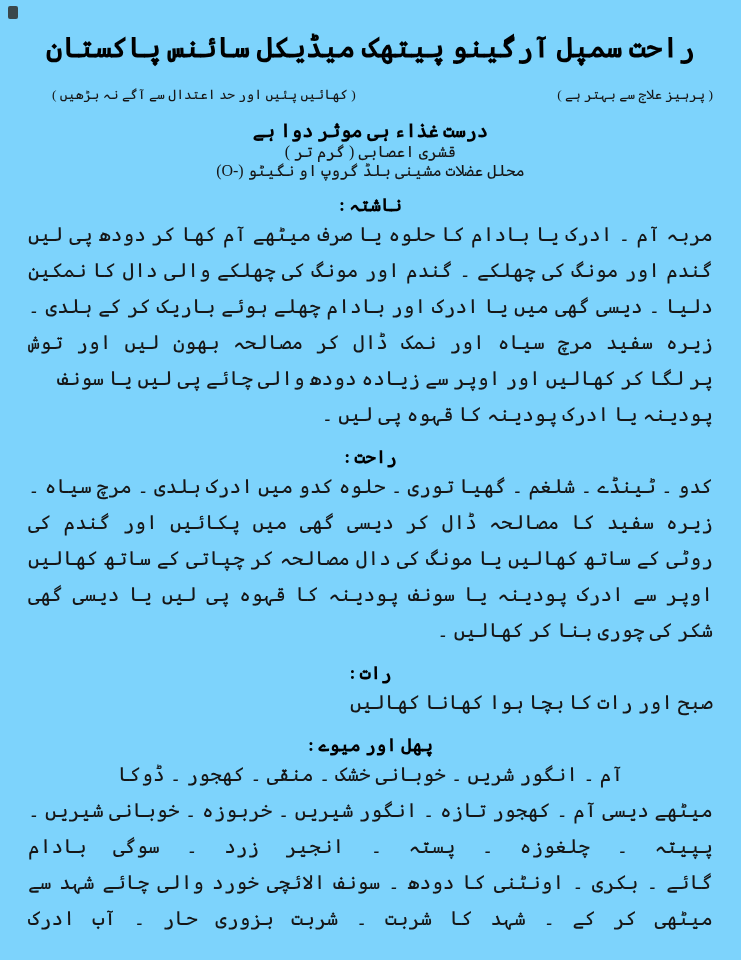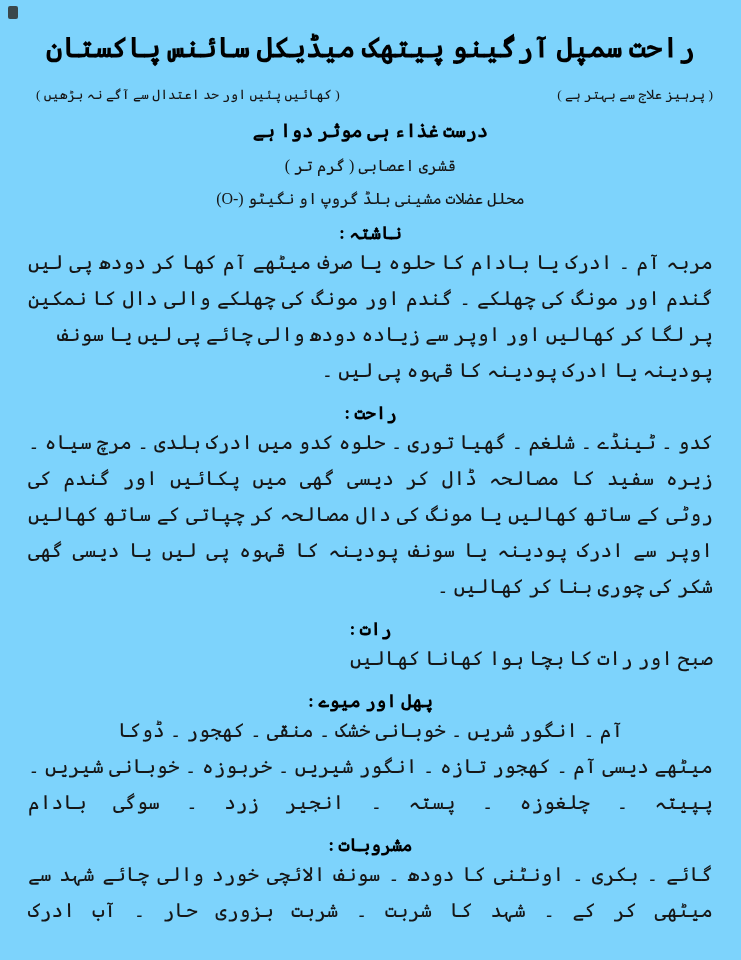--- a/index.html
+++ b/index.html
@@ -6,23 +6,23 @@
   .page{
     width:741px;height:960px;box-sizing:border-box;margin:0 auto;
     background:#7dd3fc;color:#161616;position:relative;overflow:hidden;
     padding:30px 28px 0;direction:rtl;
     font-family:Liberation Serif, serif;
   }
   .scan-mark{position:absolute;top:6px;left:8px;width:10px;height:13px;background:#2e2e2c;border-radius:2px;opacity:.85;}
   .title{text-align:center;font-weight:bold;font-size:28px;line-height:1.3;color:#000;}
   .mottos{display:flex;justify-content:space-between;align-items:center;margin-top:20px;font-size:13.5px;}
   .mottos .first{}
-  .mottos .second{margin-left:8px;}
+  .mottos .second{margin-left:24px;}
   .h1{text-align:center;font-weight:bold;font-size:19px;margin-top:16px;color:#000;}
-  .h2{text-align:center;font-size:16px;margin-top:14px;}
+  .h2{text-align:center;font-size:16px;margin-top:0;}
   .sec-h{font-weight:bold;font-size:18px;margin-top:14px;text-align:center;color:#000;}
   .bl{font-size:20px;line-height:36px;text-align:right;}
   .just{text-align:justify;text-align-last:justify;}
   .center{text-align:center;text-align-last:center;}
 </style>
 </head>
 <body>
 
 <div class="page">
   <div class="scan-mark"></div>
@@ -33,30 +33,30 @@
     <span class="first">( پرہیز علاج سے بہتر ہے )</span>
     <span class="second">( کھائیں پئیں اور حد اعتدال سے آگے نہ بڑھیں )</span>
   </div>
 
   <div class="h1">درست غذاء ہی موثر دوا ہے</div>
   <div class="h2">قشری اعصابی ( گرم تر )</div>
   <div class="h2">محلل عضلات مشینی بلڈ گروپ او نگیٹو ‎(O-)‎</div>
 
   <div class="sec-h">ناشتہ :</div>
   <div class="bl just">مربہ آم ۔ ادرک یا بادام کا حلوہ یا صرف میٹھے آم کھا کر دودھ پی لیں گندم اور مونگ کی چھلکے ۔ گندم اور مونگ کی چھلکے والی دال کا نمکین</div>
+  <div class="bl just">دلیا ۔ دیسی گھی میں یا ادرک اور بادام چھلے ہوئے باریک کر کے ہلدی ۔ زیرہ سفید مرچ سیاہ اور نمک ڈال کر مصالحہ بھون لیں اور توش</div>
   <div class="bl">پر لگا کر کھالیں اور اوپر سے زیادہ دودھ والی چائے پی لیں یا سونف پودینہ یا ادرک پودینہ کا قہوہ پی لیں ۔</div>
 
   <div class="sec-h">راحت :</div>
   <div class="bl just">کدو ۔ ٹینڈے ۔ شلغم ۔ گھیا توری ۔ حلوہ کدو میں ادرک ہلدی ۔ مرچ سیاہ ۔ زیرہ سفید کا مصالحہ ڈال کر دیسی گھی میں پکائیں اور گندم کی</div>
   <div class="bl just">روٹی کے ساتھ کھالیں یا مونگ کی دال مصالحہ کر چپاتی کے ساتھ کھالیں اوپر سے ادرک پودینہ یا سونف پودینہ کا قہوہ پی لیں یا دیسی گھی</div>
   <div class="bl">شکر کی چوری بنا کر کھالیں ۔</div>
 
   <div class="sec-h">رات :</div>
   <div class="bl">صبح اور رات کا بچا ہوا کھانا کھالیں</div>
 
   <div class="sec-h">پھل اور میوے :</div>
   <div class="bl center">آم ۔ انگور شریں ۔ خوبانی خشک ۔ منقٰی ۔ کھجور ۔ ڈوکا</div>
   <div class="bl just">میٹھے دیسی آم ۔ کھجور تازہ ۔ انگور شیریں ۔ خربوزہ ۔ خوبانی شیریں ۔ پپیتہ ۔ چلغوزہ ۔ پستہ ۔ انجیر زرد ۔ سوگی بادام</div>
 
-  <div class="sec-h">مشروبات :</div>
   <div class="bl just">گائے ۔ بکری ۔ اونٹنی کا دودھ ۔ سونف الائچی خورد والی چائے شہد سے میٹھی کر کے ۔ شہد کا شربت ۔ شربت بزوری حار ۔ آب ادرک</div>
 
 </div>
 
 </body></html>

